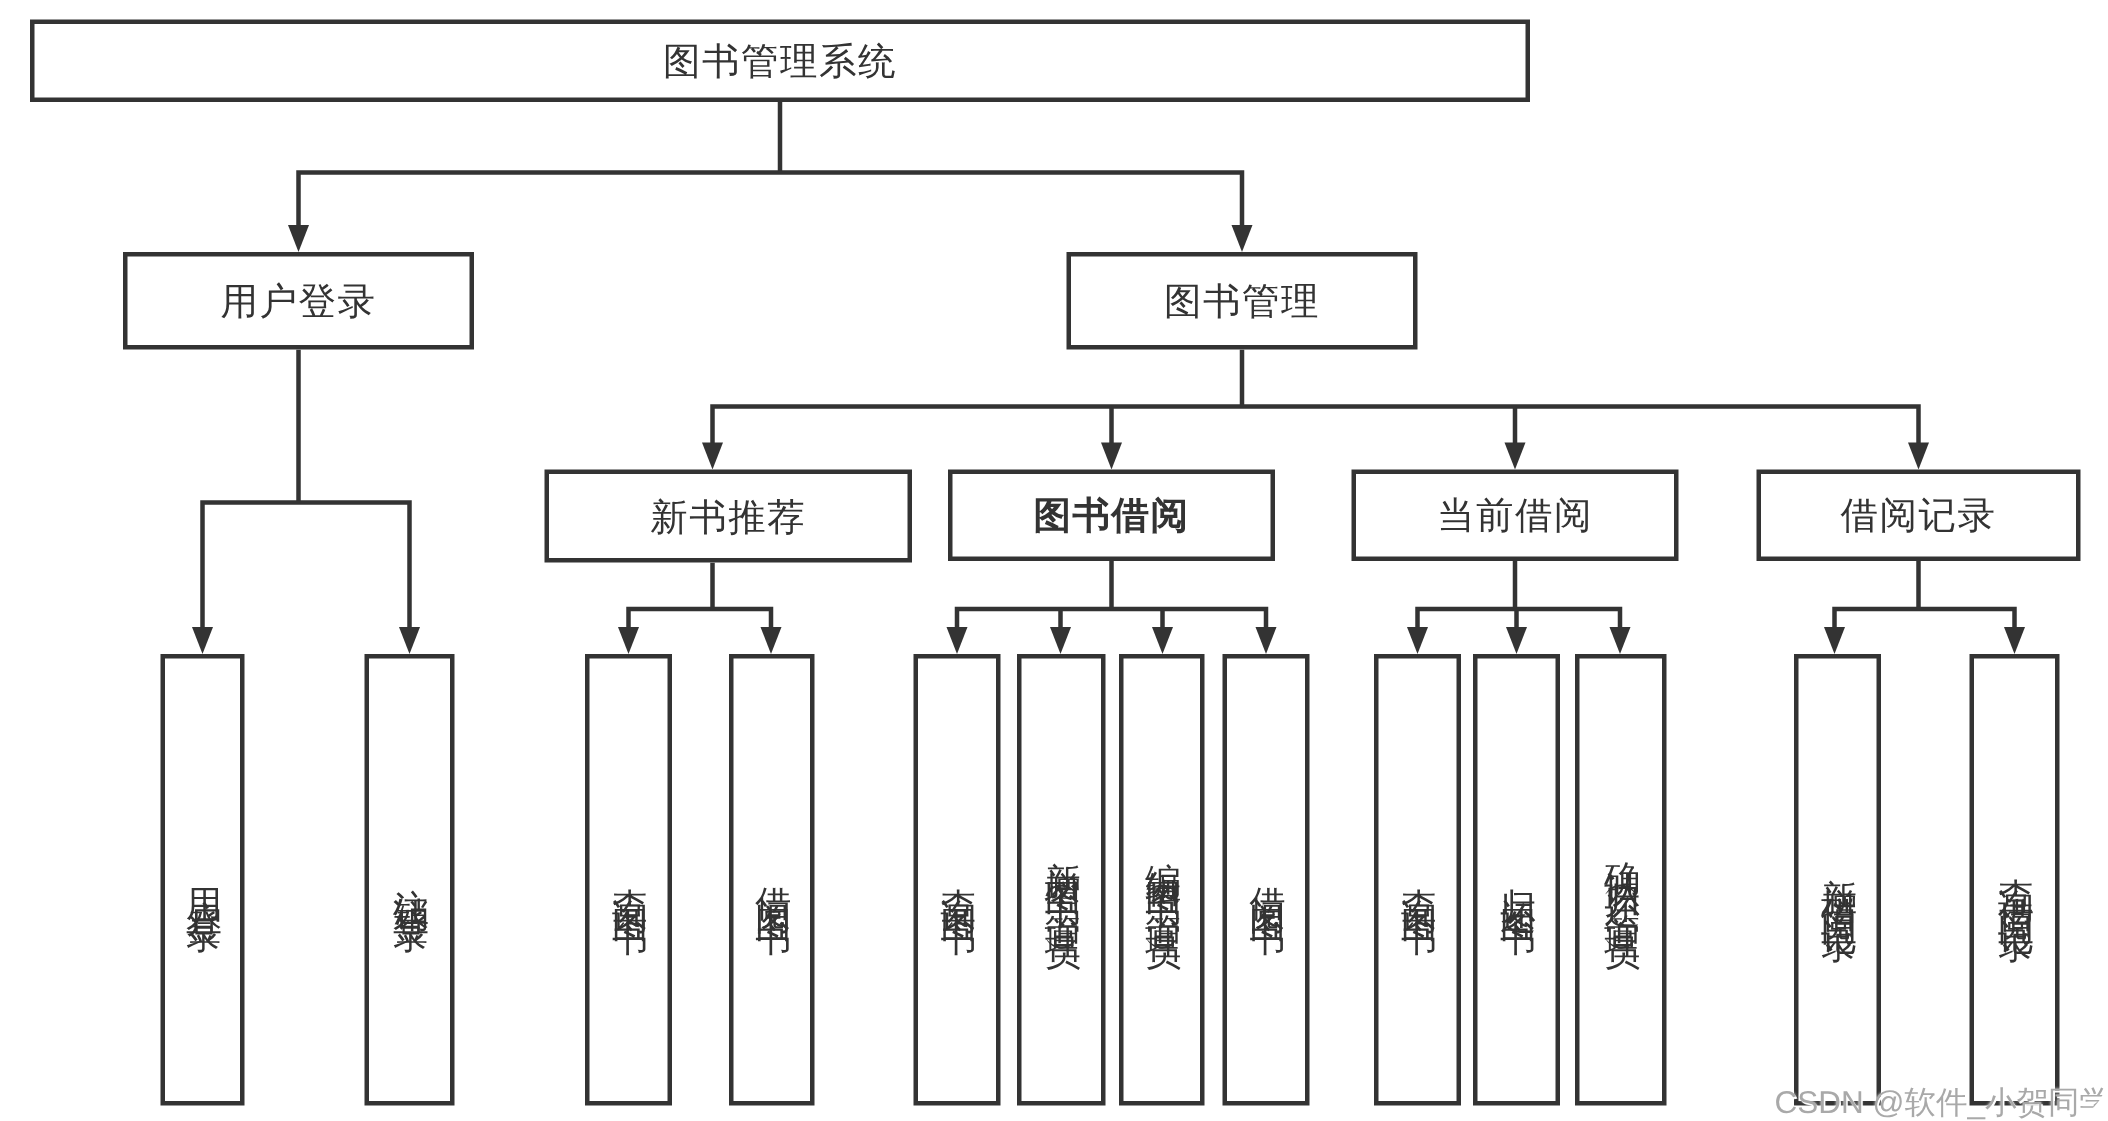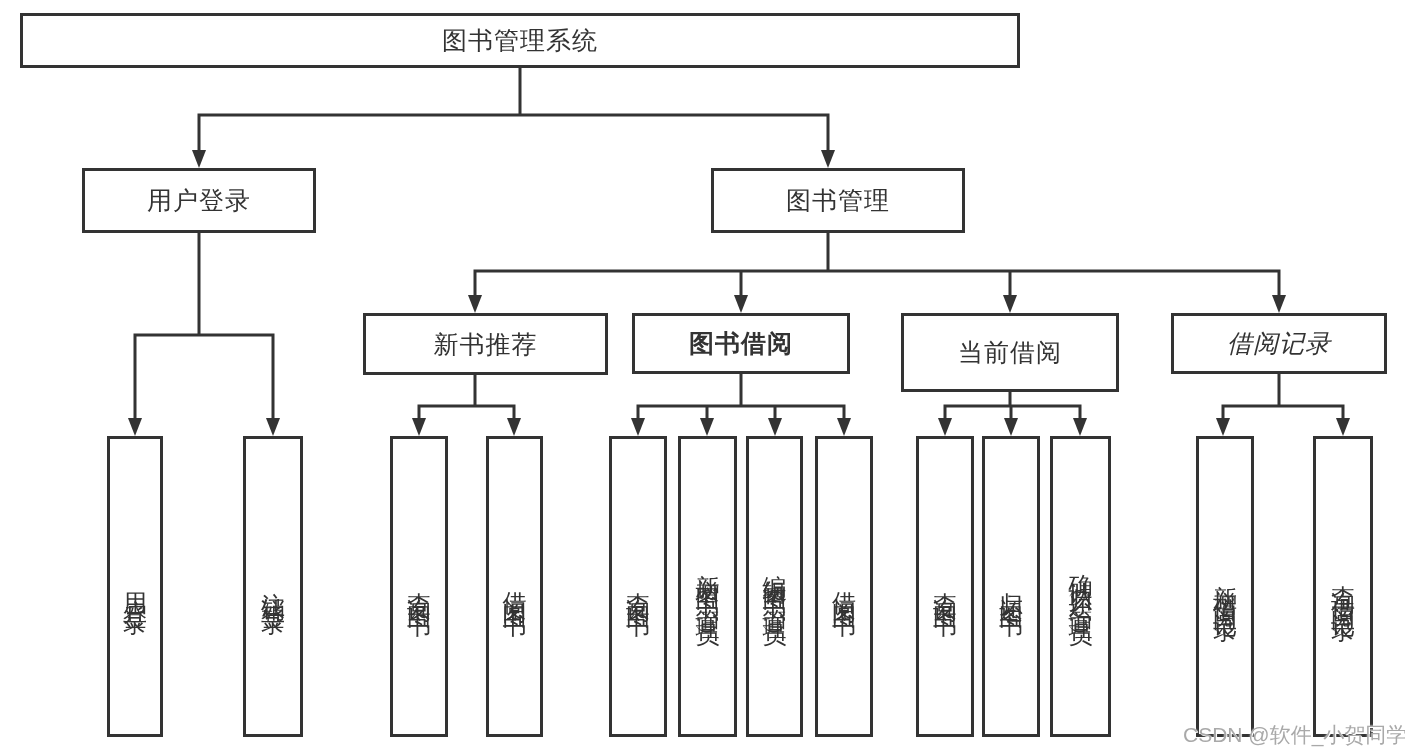--- a/index.html
+++ b/index.html
@@ -14,20 +14,21 @@
     margin: 0;
     background: var(--background);
     font-family: "Liberation Sans", "DejaVu Sans", sans-serif;
   }
   .stage {
     position: relative;
     width: 1405px;
     height: 747px;
     background: var(--background);
     overflow: hidden;
+    border-radius: 31px;
   }
   .wires {
     position: absolute;
     left: 0; top: 0;
     z-index: 0;
   }
   .node {
     position: absolute;
     border: 3px solid var(--border);
     background: #ffffff;
@@ -105,34 +106,34 @@
     </g>
   </svg>
 
   <div class="node" style="left:20px; top:13px; width:1000px; height:55px;">
     <span>图书管理系统</span>
   </div>
 
   <div class="node" style="left:82px; top:168px; width:234px; height:65px;">
     <span>用户登录</span>
   </div>
-  <div class="node" style="left:711px; top:168px; width:254px; height:65px;">
+  <div class="node" style="left:711px; top:168px; width:234px; height:65px;">
     <span>图书管理</span>
   </div>
 
   <div class="node" style="left:363px; top:313px; width:245px; height:62px;">
     <span>新书推荐</span>
   </div>
   <div class="node" style="left:632px; top:313px; width:218px; height:61px;font-weight:bold;">
     <span>图书借阅</span>
   </div>
-  <div class="node" style="left:901px; top:313px; width:218px; height:79px;">
+  <div class="node" style="left:901px; top:313px; width:218px; height:61px;">
     <span>当前借阅</span>
   </div>
-  <div class="node" style="left:1171px; top:313px; width:216px; height:61px;font-style:italic;">
+  <div class="node" style="left:1171px; top:313px; width:216px; height:61px;">
     <span>借阅记录</span>
   </div>
 
   <div class="node v-node" style="left:107px; top:436px; width:56px; height:301px;">
     <span class="v-label">用户登录</span>
   </div>
   <div class="node v-node" style="left:243px; top:436px; width:60px; height:301px;">
     <span class="v-label">注销登录</span>
   </div>
 

